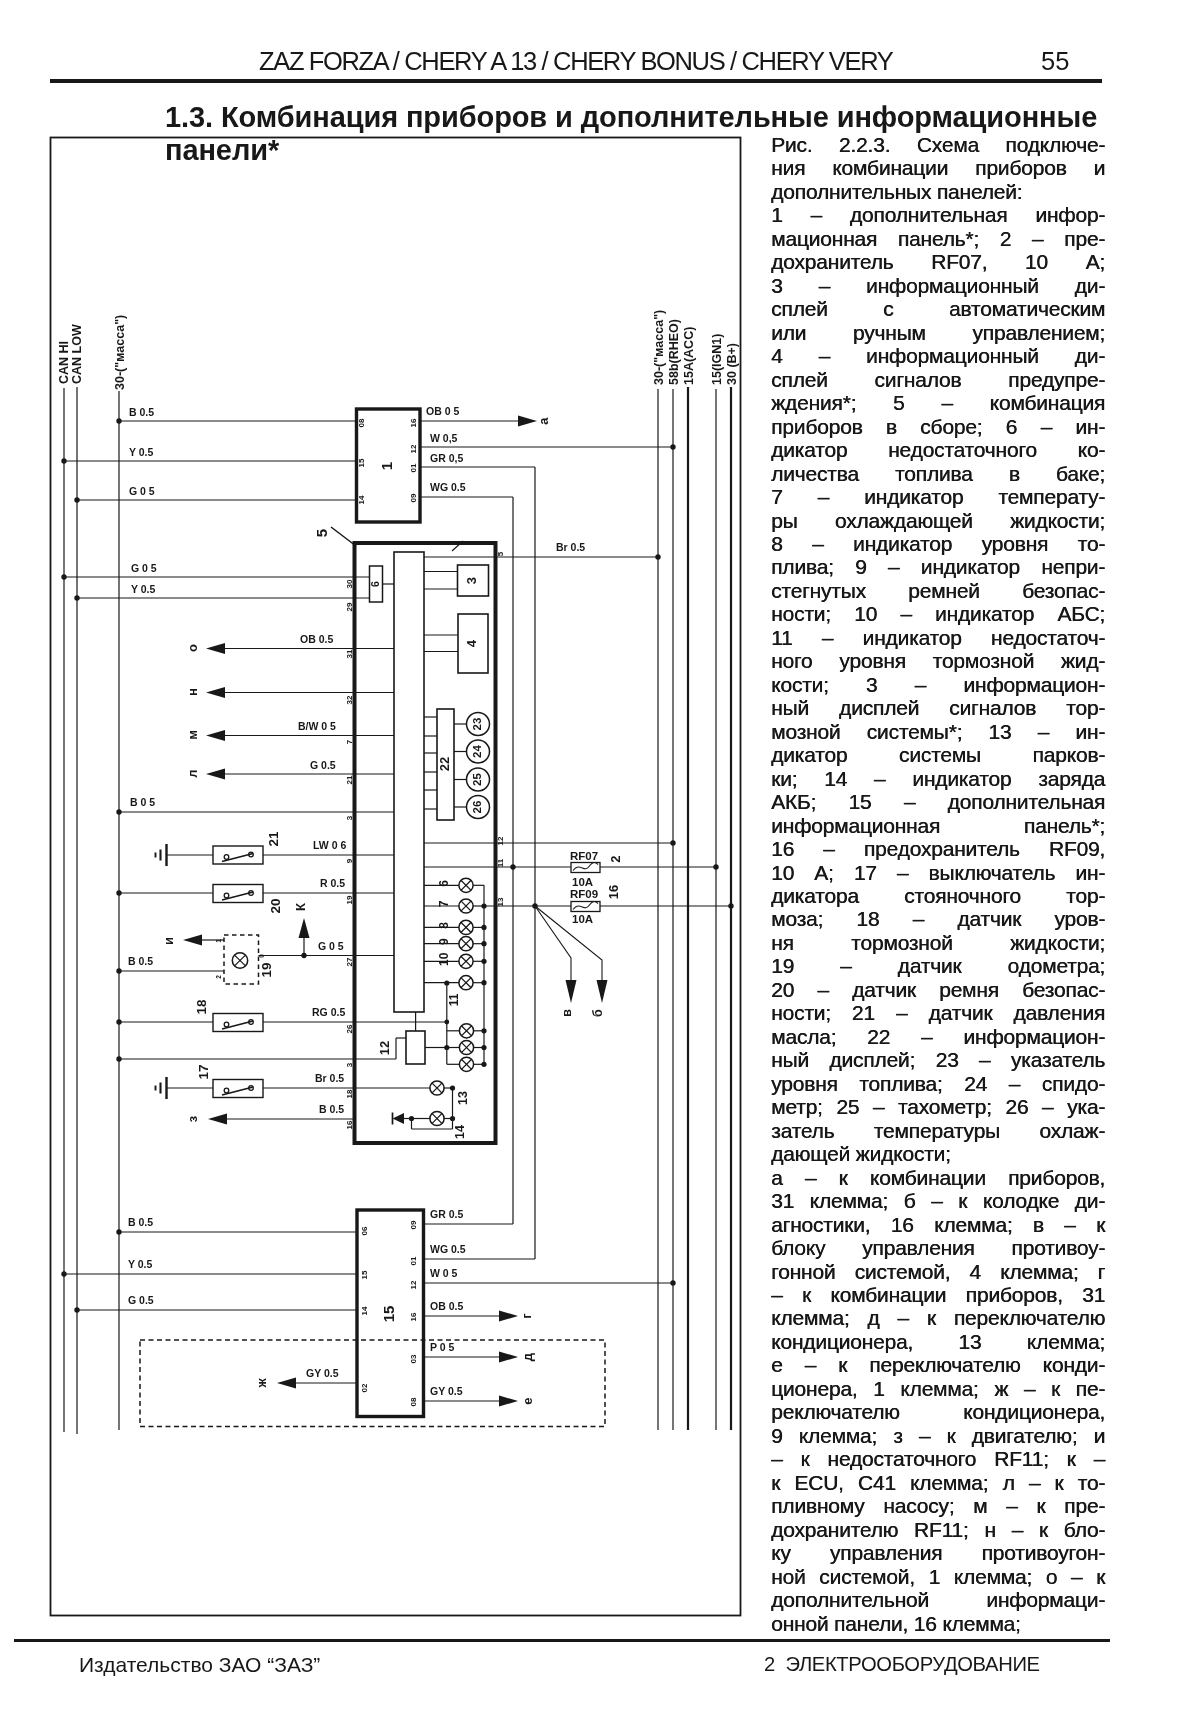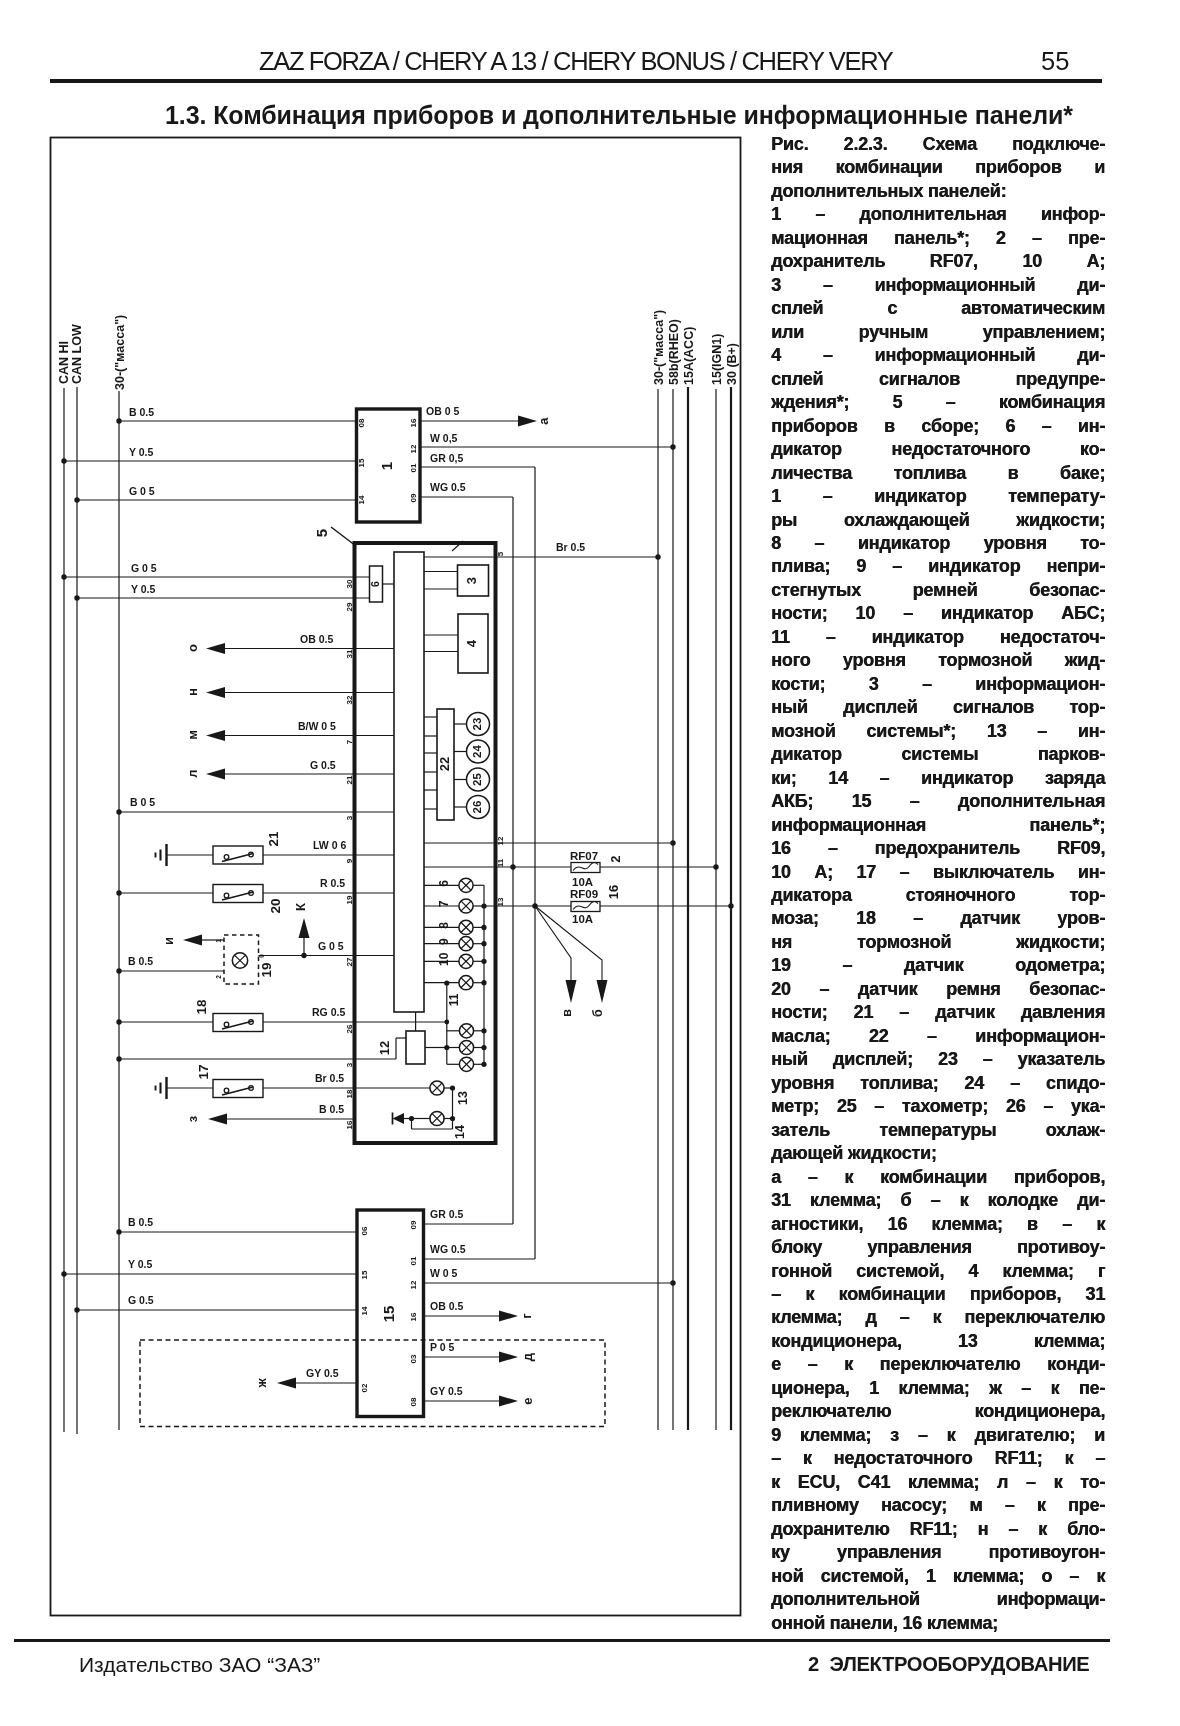--- a/index.html
+++ b/index.html
@@ -1,47 +1,47 @@
 <!DOCTYPE html>
 <html><head><meta charset="utf-8">
 <style>
 html,body{margin:0;padding:0;background:#ffffff;}
 body{width:1180px;height:1726px;position:relative;font-family:"Liberation Sans",sans-serif;color:#181818;overflow:hidden;}
 .abs{position:absolute;}
-#rcol{position:absolute;left:771px;top:133px;width:334px;font-weight:bold;font-size:18px;line-height:23.47px;letter-spacing:-0.2px;text-shadow:0.45px 0 currentColor;}
+#rcol{position:absolute;left:771px;top:133px;width:334px;font-weight:normal;font-size:21px;line-height:23.47px;letter-spacing:-0.2px;text-shadow:0.45px 0 currentColor;}
 .jl{text-align:justify;text-align-last:justify;white-space:nowrap0;}
 .nl{text-align:left;}
 </style></head>
 <body>
 
 <div class="abs" style="left:259px;top:47px;font-size:25.5px;font-weight:normal;letter-spacing:-1.35px;">ZAZ FORZA / CHERY A 13 / CHERY BONUS / CHERY VERY</div>
 
 <div class="abs" style="left:1041px;top:47px;font-size:25.5px;font-weight:normal;">55</div>
 
 <div class="abs" style="left:50px;top:79px;width:1052px;height:4px;background:#181818;"></div>
 
-<div class="abs" style="left:165px;top:101px;font-size:25px;letter-spacing:-0.1px;font-weight:bold;">1.3. Комбинация приборов и дополнительные информационные панели*</div>
+<div class="abs" style="left:165px;top:101px;font-size:29px;letter-spacing:-0.1px;font-weight:bold;">1.3. Комбинация приборов и дополнительные информационные панели*</div>
 
 <div id="rcol">
 <div class="jl">Рис. 2.2.3. Схема подключе-</div>
 <div class="jl">ния комбинации приборов и</div>
 <div class="nl">дополнительных панелей:</div>
 <div class="jl">1 – дополнительная инфор-</div>
 <div class="jl">мационная панель*; 2 – пре-</div>
 <div class="jl">дохранитель RF07, 10 А;</div>
 <div class="jl">3 – информационный ди-</div>
 <div class="jl">сплей с автоматическим</div>
 <div class="jl">или ручным управлением;</div>
 <div class="jl">4 – информационный ди-</div>
 <div class="jl">сплей сигналов предупре-</div>
 <div class="jl">ждения*; 5 – комбинация</div>
 <div class="jl">приборов в сборе; 6 – ин-</div>
 <div class="jl">дикатор недостаточного ко-</div>
 <div class="jl">личества топлива в баке;</div>
-<div class="jl">1 – индикатор температу-</div>
+<div class="jl">7 – индикатор температу-</div>
 <div class="jl">ры охлаждающей жидкости;</div>
 <div class="jl">8 – индикатор уровня то-</div>
 <div class="jl">плива; 9 – индикатор непри-</div>
 <div class="jl">стегнутых ремней безопас-</div>
 <div class="jl">ности; 10 – индикатор АБС;</div>
 <div class="jl">11 – индикатор недостаточ-</div>
 <div class="jl">ного уровня тормозной жид-</div>
 <div class="jl">кости; 3 – информацион-</div>
 <div class="jl">ный дисплей сигналов тор-</div>
 <div class="jl">мозной системы*; 13 – ин-</div>
@@ -530,13 +530,13 @@
 <text x="306" y="1377" font-size="10.5" font-weight="bold" fill="#181818" text-anchor="start">GY 0.5</text>
 <text x="263" y="1383" font-size="13" font-weight="bold" fill="#181818" text-anchor="middle" transform="rotate(-90 263 1383)" dominant-baseline="middle">ж</text>
 
 <rect x="140" y="1340" width="465" height="86.5" fill="none" stroke="#181818" stroke-width="1.5" stroke-dasharray="5,3.5"></rect>
 </svg>
 
 <div class="abs" style="left:14px;top:1639px;width:1096px;height:3px;background:#181818;"></div>
 
 <div class="abs" style="left:79px;top:1653px;font-size:21px;">Издательство ЗАО “ЗАЗ”</div>
 
-<div class="abs" style="left:808px;top:1653px;font-size:20.2px;font-weight:bold;letter-spacing:-0.35px;">2&nbsp; ЭЛЕКТРООБОРУДОВАНИЕ</div>
+<div class="abs" style="left:764px;top:1653px;font-size:20.2px;font-weight:normal;letter-spacing:-0.35px;">2&nbsp; ЭЛЕКТРООБОРУДОВАНИЕ</div>
 
 </body></html>

